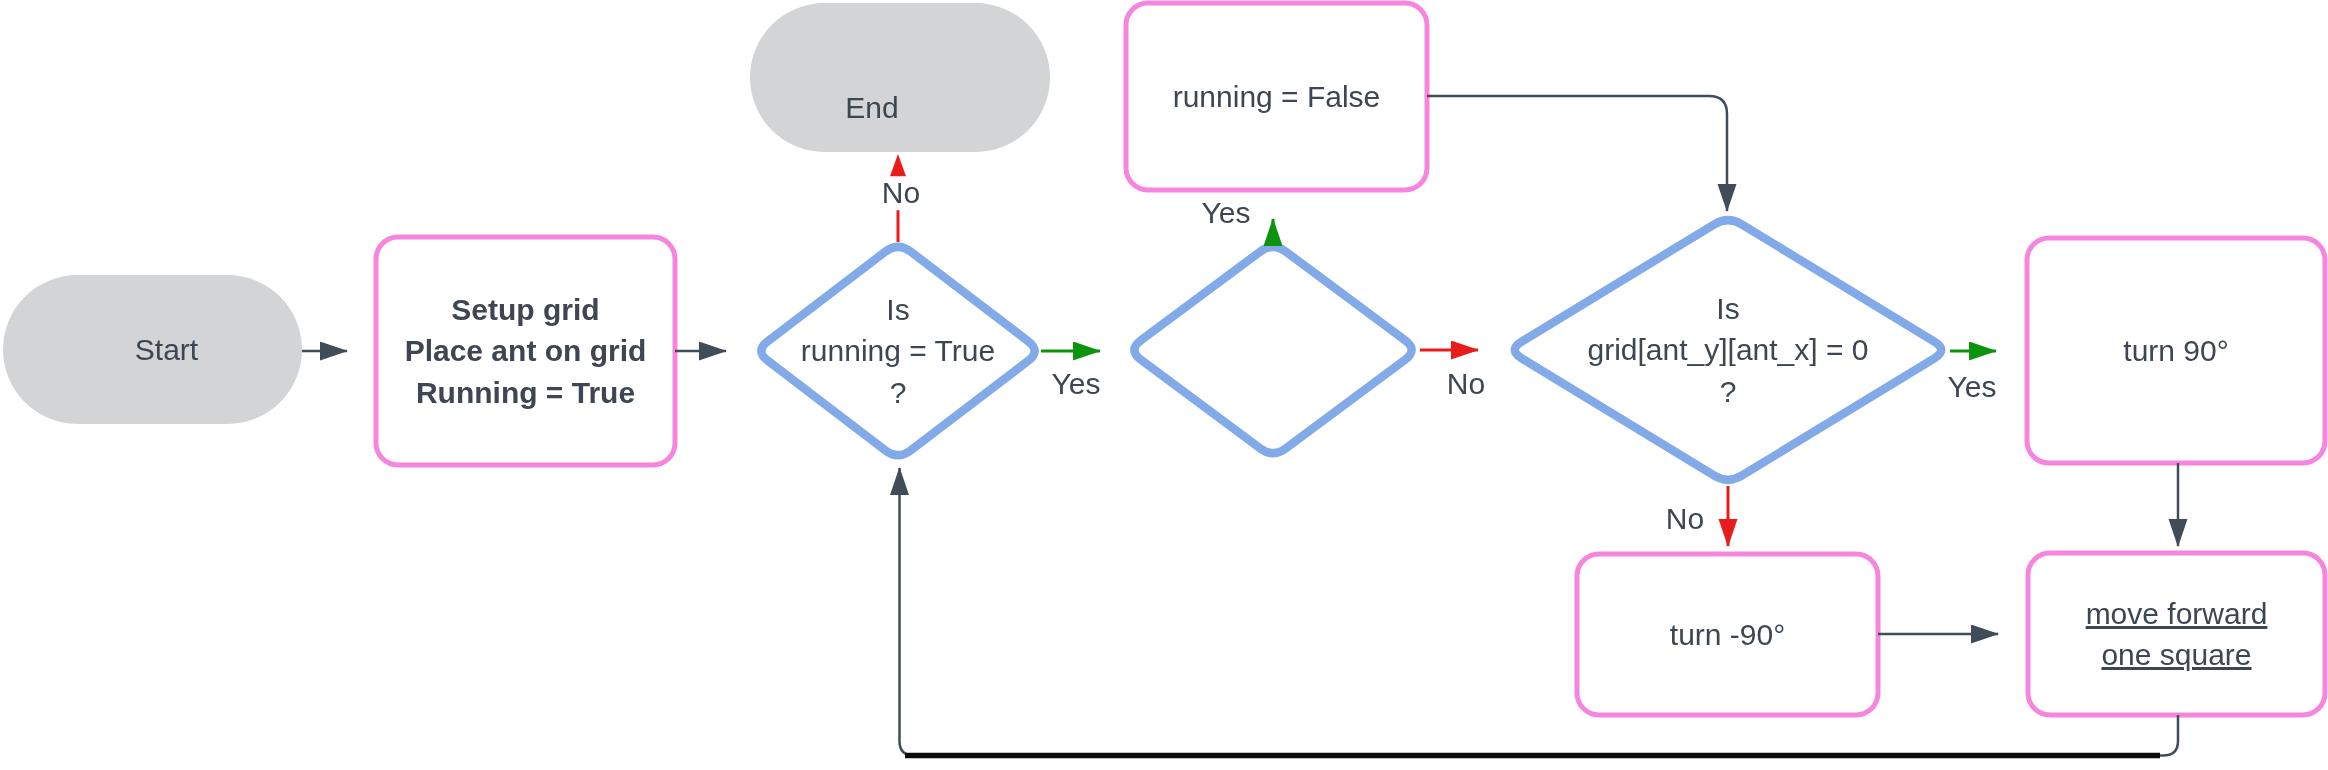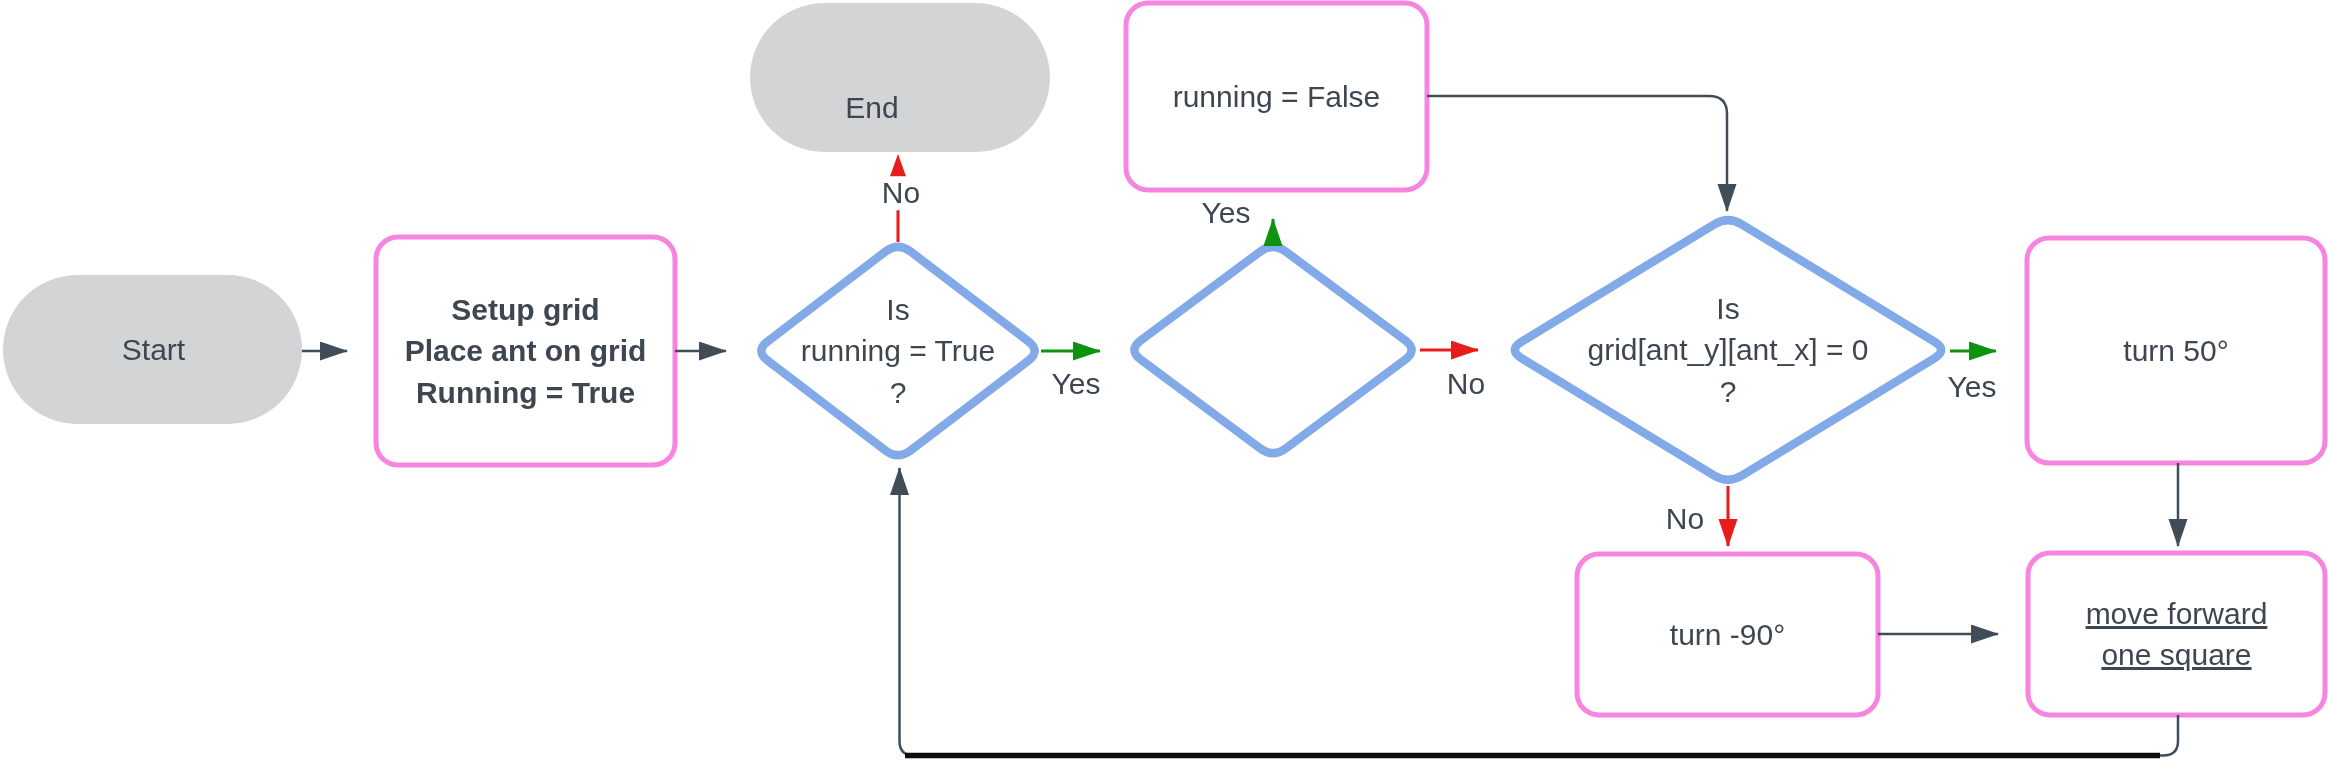--- a/index.html
+++ b/index.html
@@ -62,33 +62,33 @@
 
     <path class="e-green" d="M1950,351 H1996" marker-end="url(#ah-green)"></path>
     <path class="e-red" d="M1728,486 V546" marker-end="url(#ah-red)"></path>
     <path class="e-gray" d="M2178,463 V546" marker-end="url(#ah-gray)"></path>
     <path class="e-gray" d="M1878,634 H1998" marker-end="url(#ah-gray)"></path>
 
     <path class="e-gray" d="M2178,715 V741 Q2178,755.5 2163,755.5 H914 Q899.5,755.5 899.5,741 V468" marker-end="url(#ah-gray)"></path>
     <path class="e-black" d="M905,755.5 H2160"></path>
   </svg>
 
-  <div class="nlabel" style="left:4px;top:275px;width:299px;height:149px;">Start</div>
+  <div class="nlabel" style="left:17px;top:275px;width:299px;height:149px;">Start</div>
   <div class="nlabel" style="left:376px;top:237px;width:299px;height:228px;font-weight:bold;">Setup grid
 Place ant on grid
 Running = True</div>
   <div class="nlabel" style="left:755px;top:242px;width:286px;height:218px;">Is
 running = True
 ?</div>
   <div class="nlabel" style="left:722px;top:3px;width:300px;height:154px;margin-top:28px;">End</div>
   <div class="nlabel" style="left:1126px;top:3px;width:301px;height:187px;text-align:center;">running = False</div>
   <div class="nlabel" style="left:1508px;top:216px;width:440px;height:268px;">Is
 grid[ant_y][ant_x] = 0
 ?</div>
-  <div class="nlabel" style="left:2027px;top:238px;width:298px;height:225px;">turn 50°</div>
+  <div class="nlabel" style="left:2027px;top:238px;width:298px;height:225px;">turn 90°</div>
   <div class="nlabel" style="left:1577px;top:554px;width:301px;height:161px;text-align:right;">turn -90°</div>
   <div class="nlabel" style="left:2028px;top:553px;width:297px;height:162px;text-decoration:underline;">move forward
 one square</div>
 
   <div class="elabel" style="left:901px;top:193px;">No</div>
   <div class="elabel" style="left:1076px;top:384px;">Yes</div>
   <div class="elabel" style="left:1226px;top:213px;">Yes</div>
   <div class="elabel" style="left:1466px;top:384px;">No</div>
   <div class="elabel" style="left:1972px;top:387px;">Yes</div>
   <div class="elabel" style="left:1685px;top:519px;">No</div>

